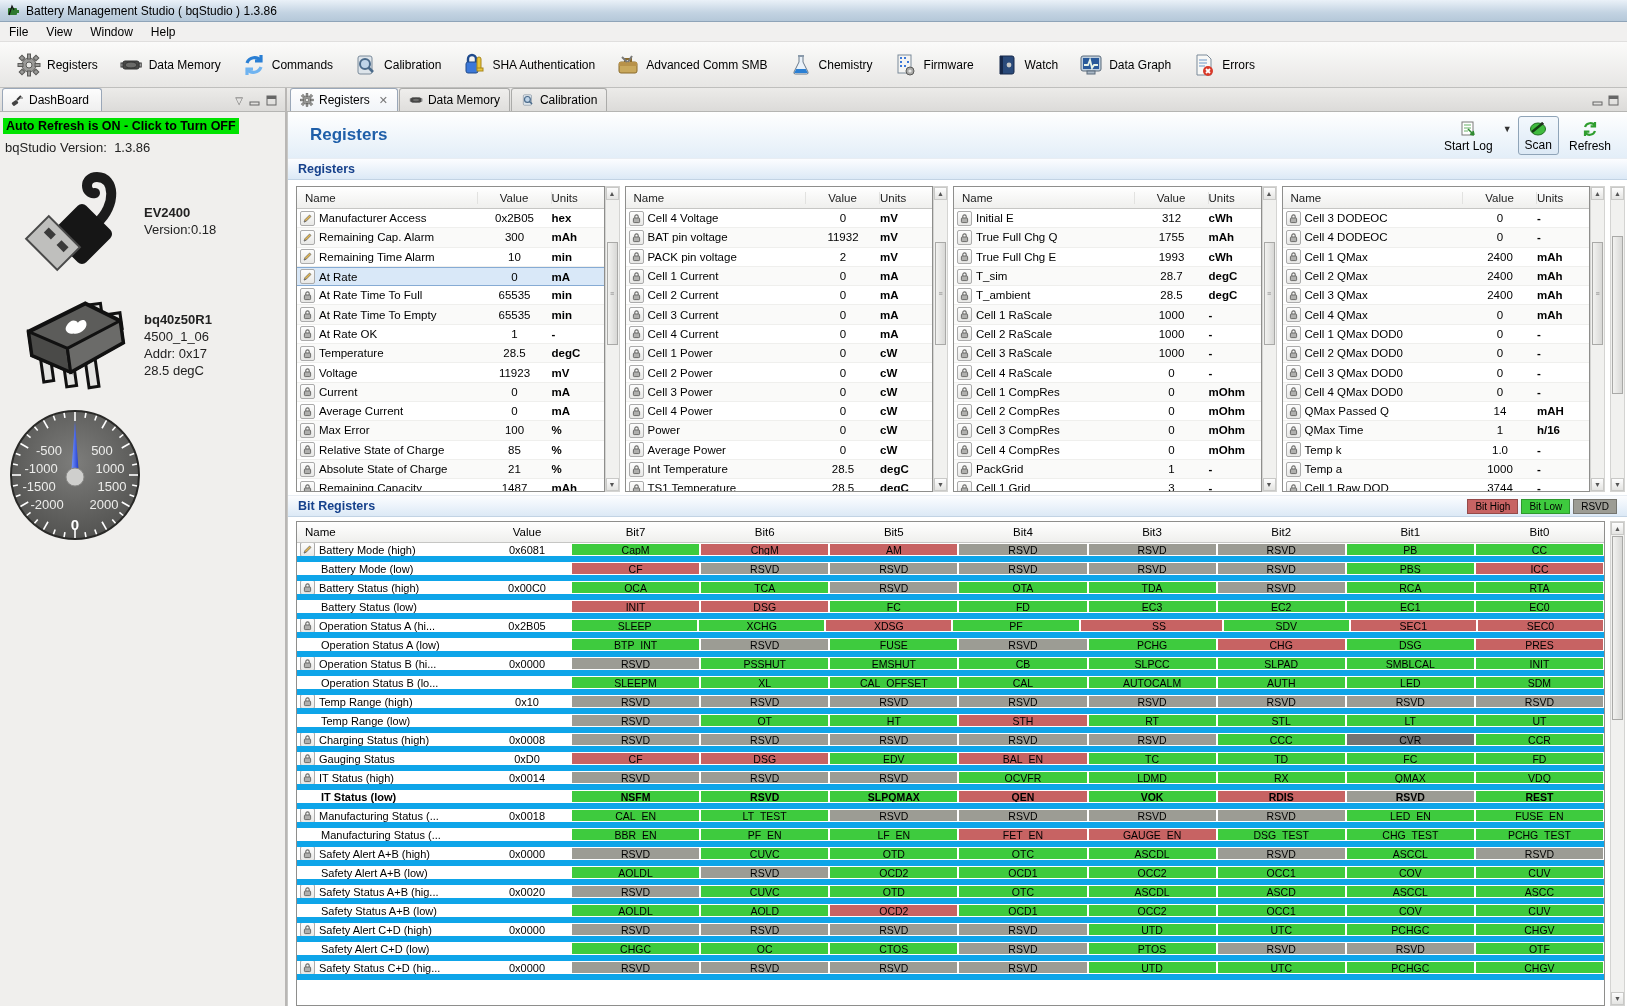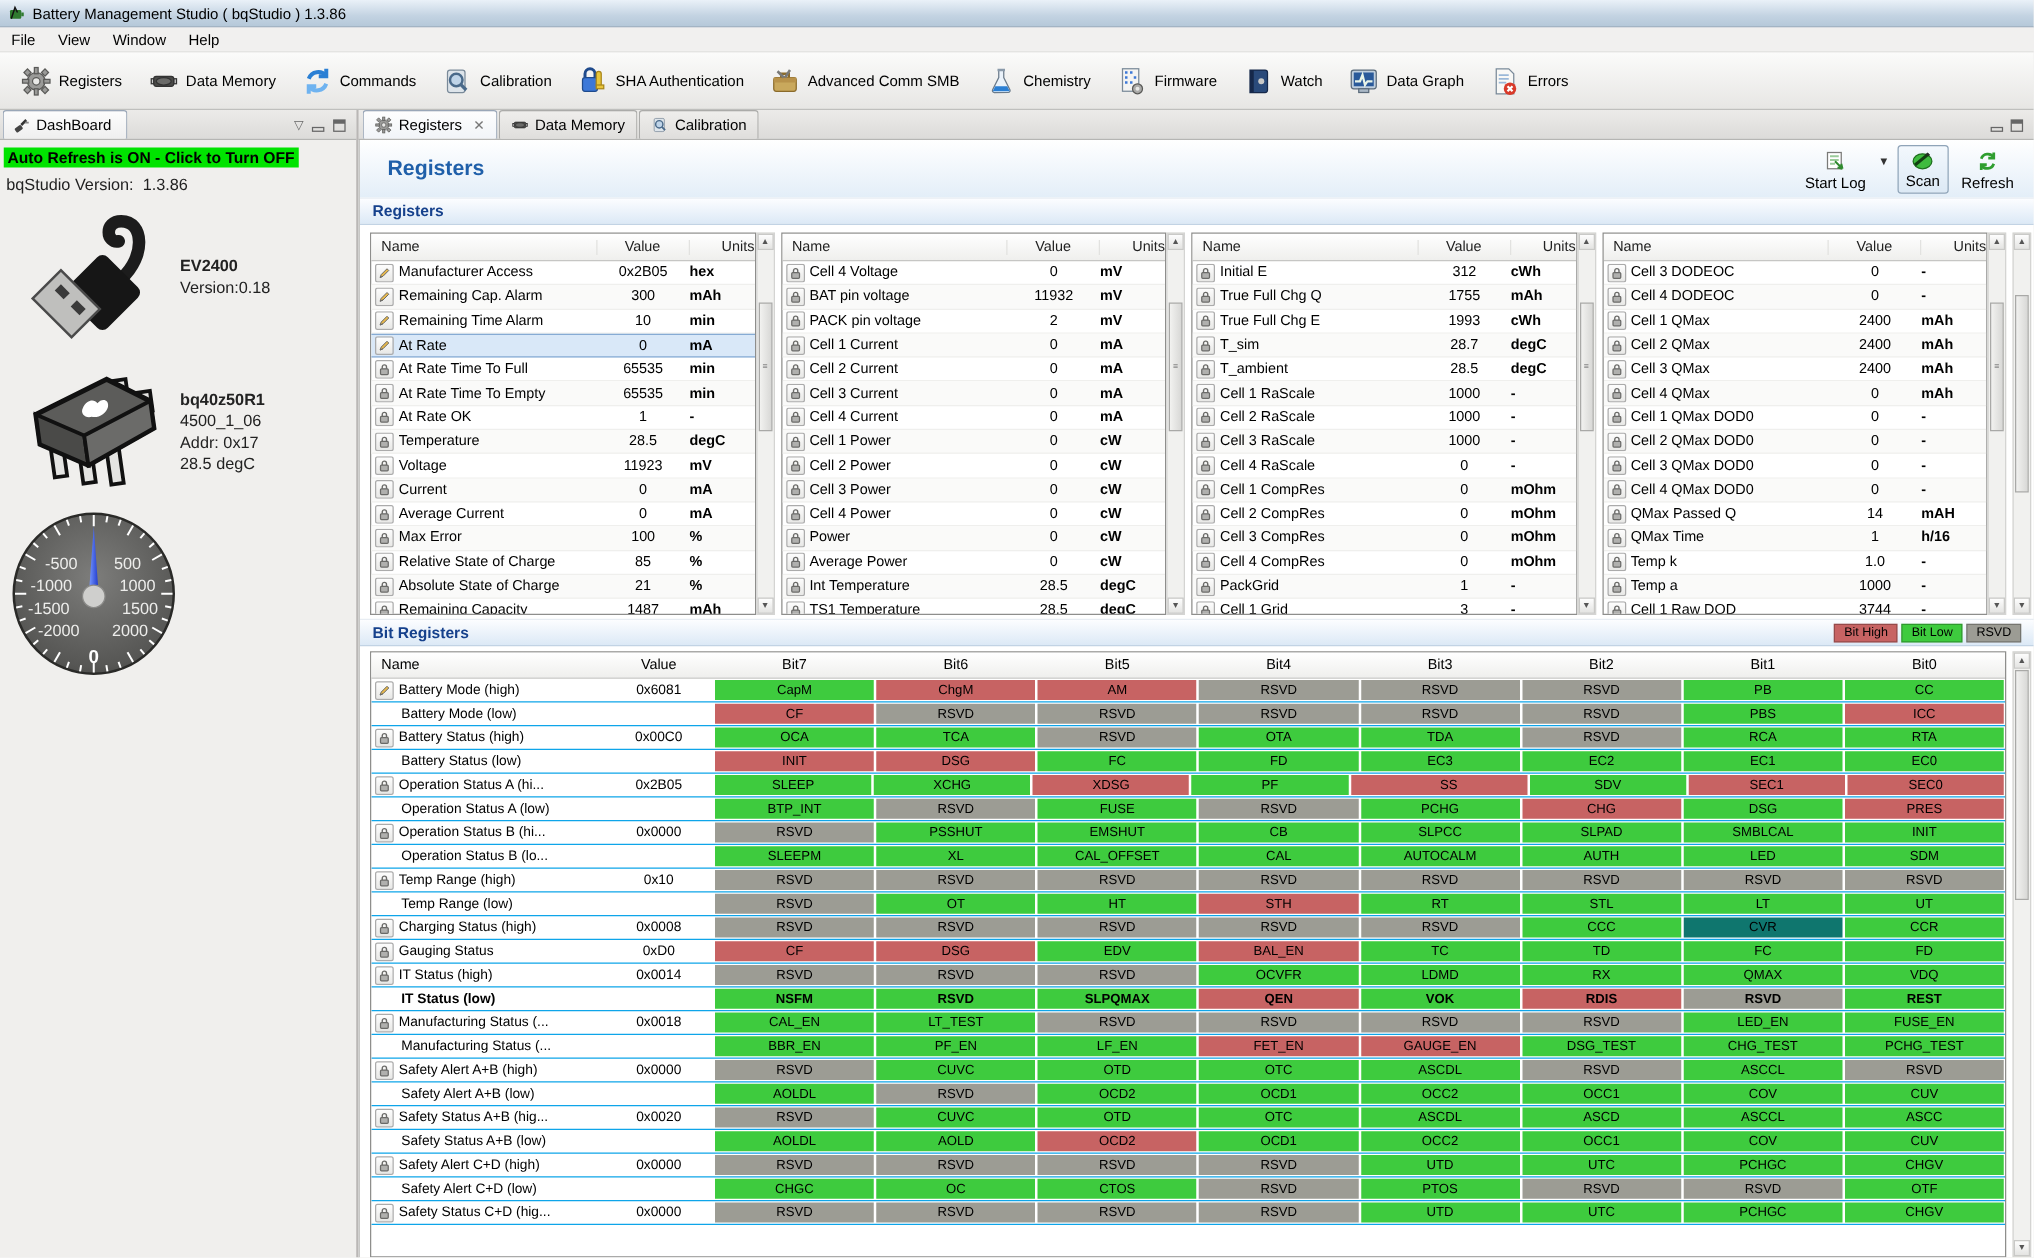--- a/index.html
+++ b/index.html
@@ -66,21 +66,21 @@
   .legend-badge { font-size:10px; padding:1px 7px; border:1px solid rgba(0,0,0,.25); color:#000; }
 
   
   .reg-area { height:312px; display:flex; padding:6px 2px 0 8px; gap:5px; overflow:hidden; }
   .reg-group { flex:1; display:flex; min-width:0; }
   .reg-table { flex:1; border:1px solid #8E8E8C; background:#FFF; overflow:hidden; display:flex; flex-direction:column; min-width:0; }
   .reg-head { height:22px; display:flex; align-items:center; background:linear-gradient(#FFFFFF,#EFEFED);
     border-bottom:1px solid #C6C6C4; font-size:11.5px; color:#222; flex:none; }
   .reg-head .h-name { flex:1; padding-left:8px; border-right:1px solid #E2E2E0; }
   .reg-head .h-value { width:74px; text-align:center; border-right:1px solid #E2E2E0; }
-  .reg-head .h-units { width:52px; text-align:right; }
+  .reg-head .h-units { width:52px; text-align:left; }
   .reg-row { height:19.3px; display:flex; align-items:center; font-size:11.5px; border-bottom:1px solid #EFEFED; flex:none; }
   .reg-row:nth-child(odd) { background:#FAFAF9; }
   .reg-row.sel { background:#D9E8F8; border-top:1px solid #86ABD4; border-bottom:1px solid #86ABD4; }
   .rc-name { flex:1; display:flex; align-items:center; gap:4px; padding-left:3px; overflow:hidden; white-space:nowrap; }
   .rc-value { width:74px; text-align:center; }
   .rc-units { width:52px; text-align:left;font-weight:bold; }
   .row-icon { width:15px; height:15px; flex:none; border:1px solid #ABABAB; border-radius:2px;
     background:linear-gradient(#FDFDFD,#E8E8E6); display:inline-flex; align-items:center; justify-content:center; }
   .row-icon svg { width:11px; height:11px; }
 
@@ -93,21 +93,21 @@
     border:1px solid #A9A9A7; display:flex; align-items:center; justify-content:center; color:#888; font-size:7px; letter-spacing:0; }
 
   
   .bit-wrap { flex:1; display:flex; padding:4px 2px 0 8px; gap:5px; min-height:0; overflow:hidden; }
   .bit-table { flex:1; border:1px solid #8E8E8C; background:#FFF; display:flex; flex-direction:column; overflow:hidden; min-width:0; }
   .bit-head { height:21px; display:flex; align-items:center; background:linear-gradient(#FFFFFF,#EFEFED);
     border-bottom:1px solid #C6C6C4; font-size:11.5px; flex:none; }
   .bh-name { width:186px; padding-left:8px; flex:none; }
   .bh-value { width:88px; text-align:center; flex:none; }
   .bh-bit { flex:1; text-align:center; }
-  .bit-row { height:19px; display:flex; align-items:stretch; border-bottom:1px solid #0ea5e9; flex:none; font-size:11px; }
+  .bit-row { height:19px; display:flex; align-items:stretch; border-bottom:6px solid #0ea5e9; flex:none; font-size:11px; }
   .bn { width:186px; flex:none; display:flex; align-items:center; gap:4px; padding-left:3px; white-space:nowrap; overflow:hidden; }
   .bn.noicon { padding-left:24px; }
   .bv { width:88px; flex:none; display:flex; align-items:center; justify-content:center; }
   .bit-cell { flex:1; margin:1px 1px 1px 1px; display:flex; align-items:center; justify-content:center;
     font-size:10.5px; color:#000; overflow:hidden; white-space:nowrap; }
   .bit-row.bold .bn, .bit-row.bold .bit-cell { font-weight:bold; }
 
   .minmax { width:11px; height:11px; }
 </style>
 </head>
@@ -1555,21 +1555,21 @@
                   </span>
                   <span>Charging Status (high)</span>
                 </div>
                 <div class="bv">0x0008</div>
                 <div class="bit-cell" style="background: rgb(156, 156, 148);">RSVD</div>
                 <div class="bit-cell" style="background: rgb(156, 156, 148);">RSVD</div>
                 <div class="bit-cell" style="background: rgb(156, 156, 148);">RSVD</div>
                 <div class="bit-cell" style="background: rgb(156, 156, 148);">RSVD</div>
                 <div class="bit-cell" style="background: rgb(156, 156, 148);">RSVD</div>
                 <div class="bit-cell" style="background: rgb(62, 203, 62);">CCC</div>
-                <div class="bit-cell" style="background: #0f766e;">CVR</div>
+                <div class="bit-cell" style="background: #737373;">CVR</div>
                 <div class="bit-cell" style="background: rgb(62, 203, 62);">CCR</div>
               </div>
               <div class="bit-row">
                 <div class="bn">
                   <span class="row-icon">
                     <svg viewBox="0 0 11 11">
                       <rect x="2.4" y="5" width="6.2" height="4.6" rx="0.8" fill="#B0B0AE" stroke="#6A6A68"></rect>
                       <path d="M3.8 5 V3.6 a1.7 1.7 0 0 1 3.4 0 V5" fill="none" stroke="#6A6A68" stroke-width="1.1"></path>
                     </svg>
                   </span>

